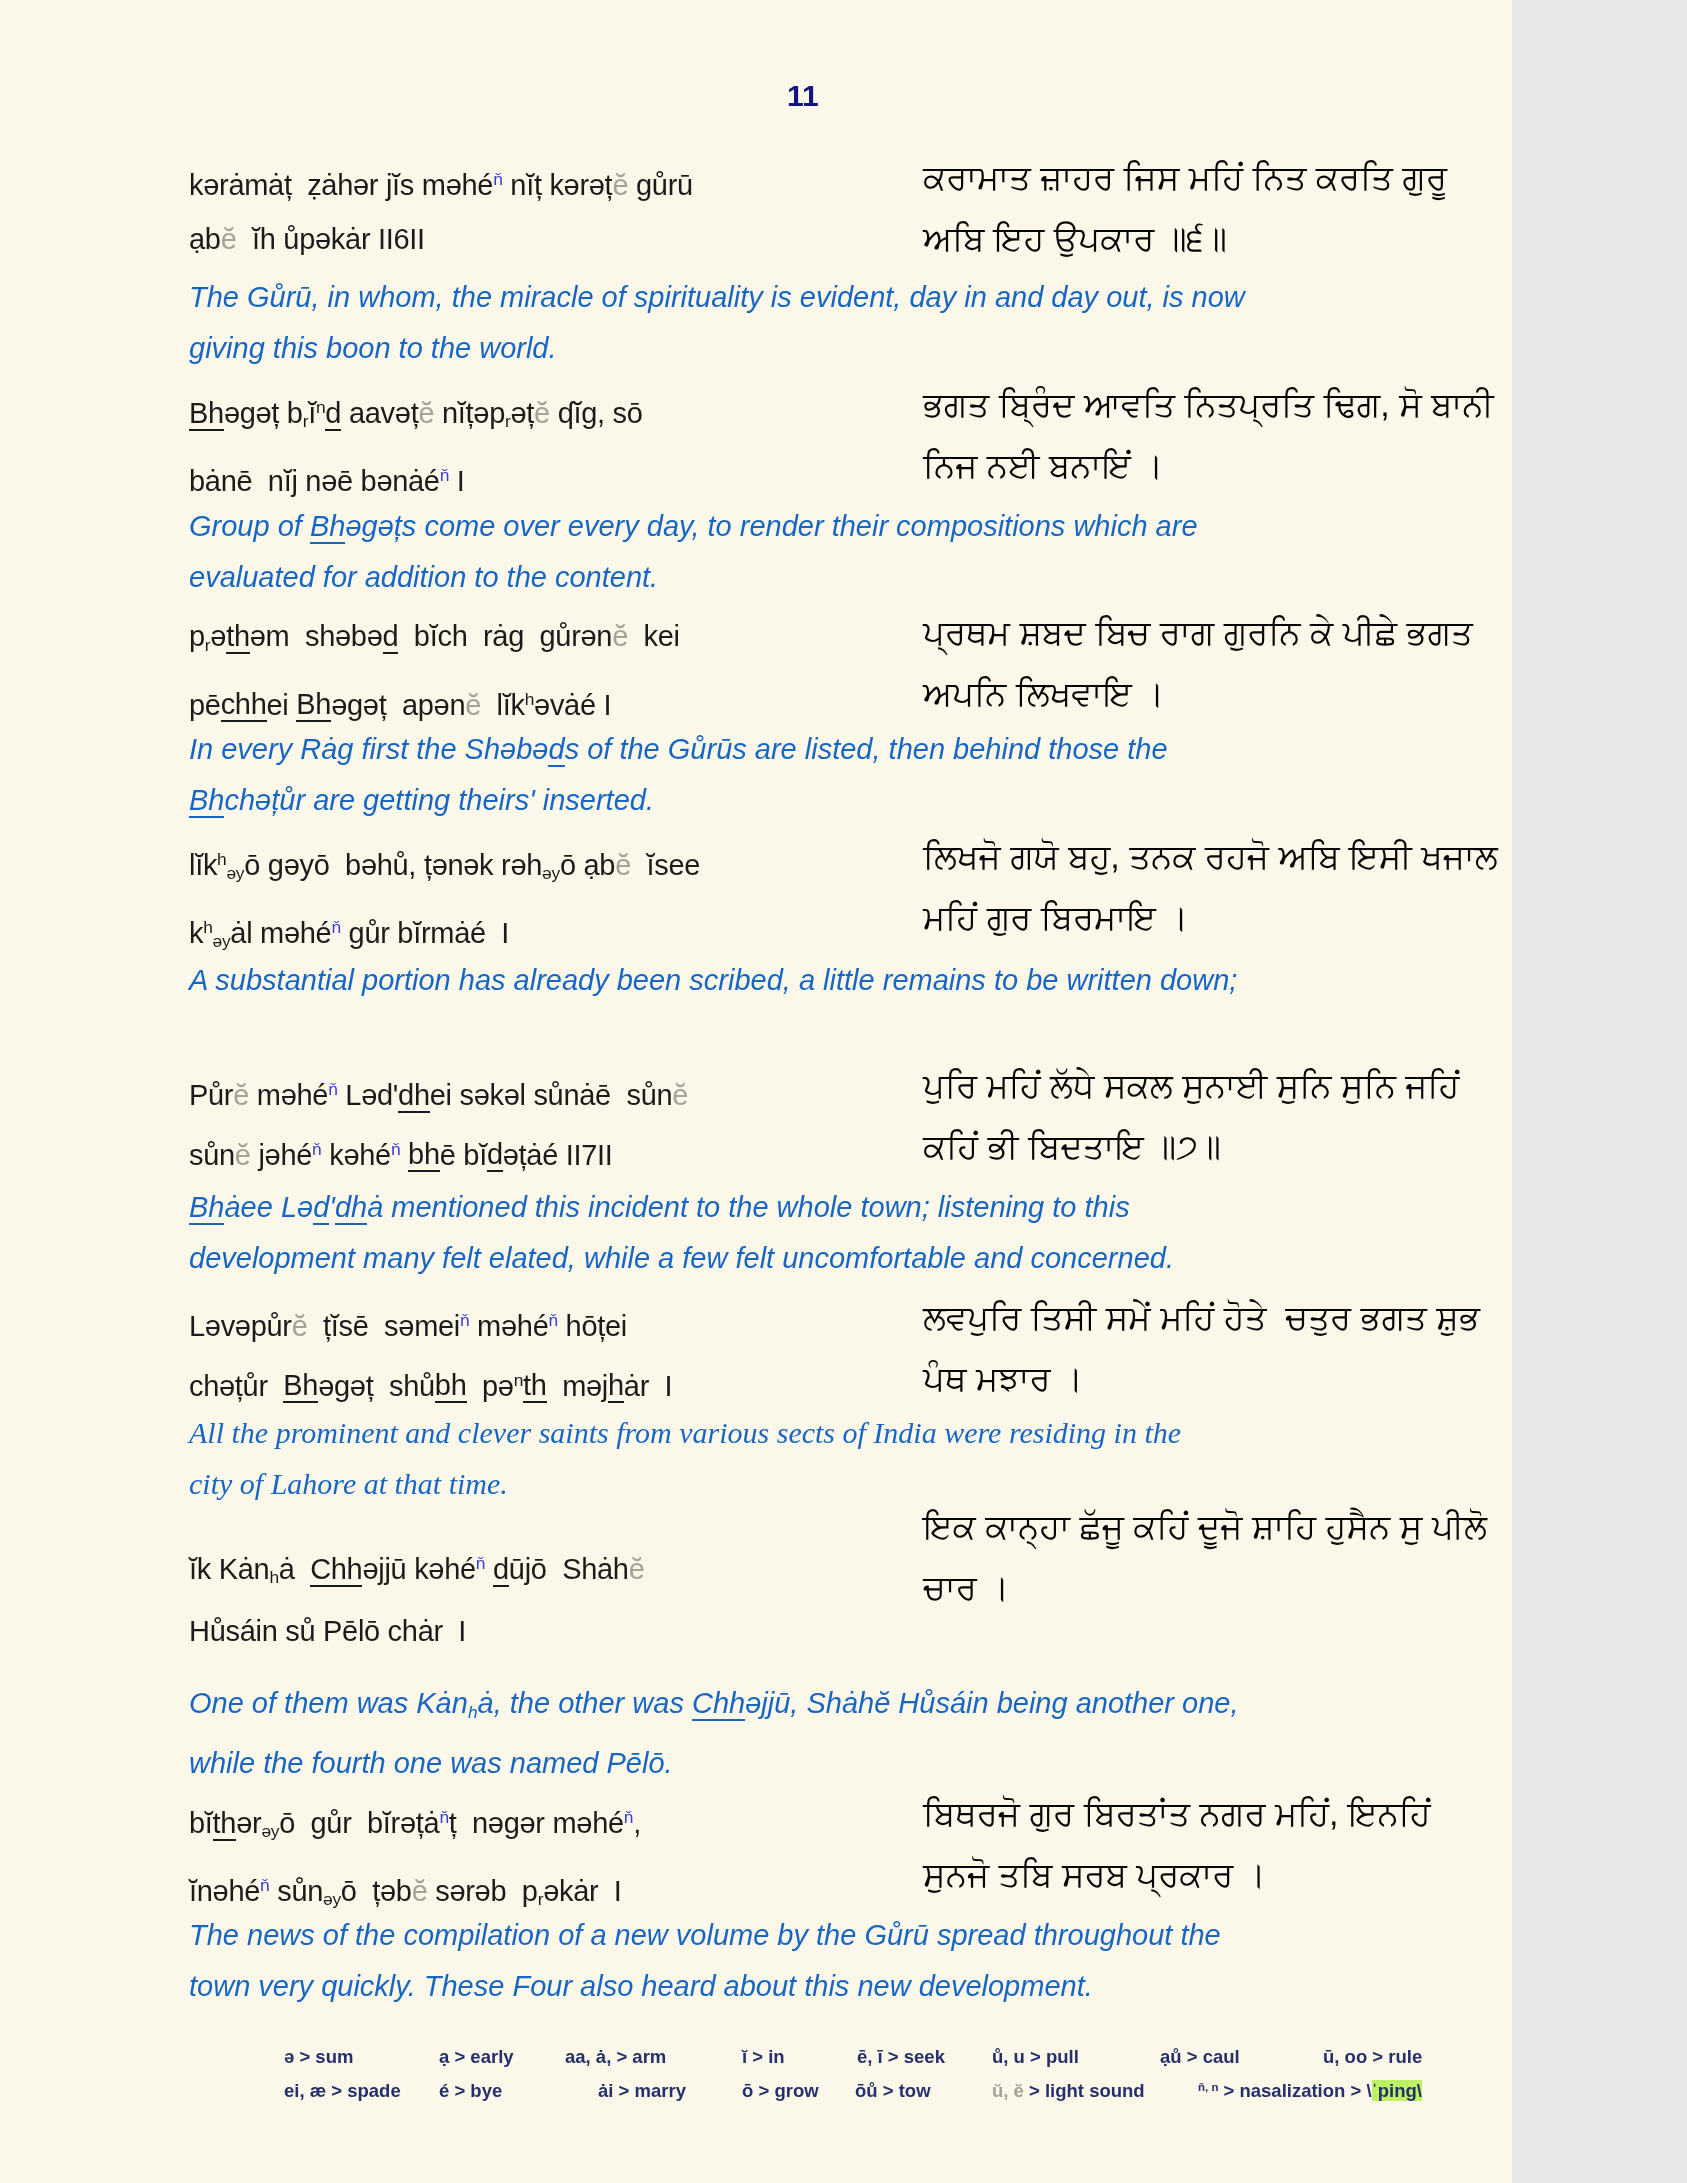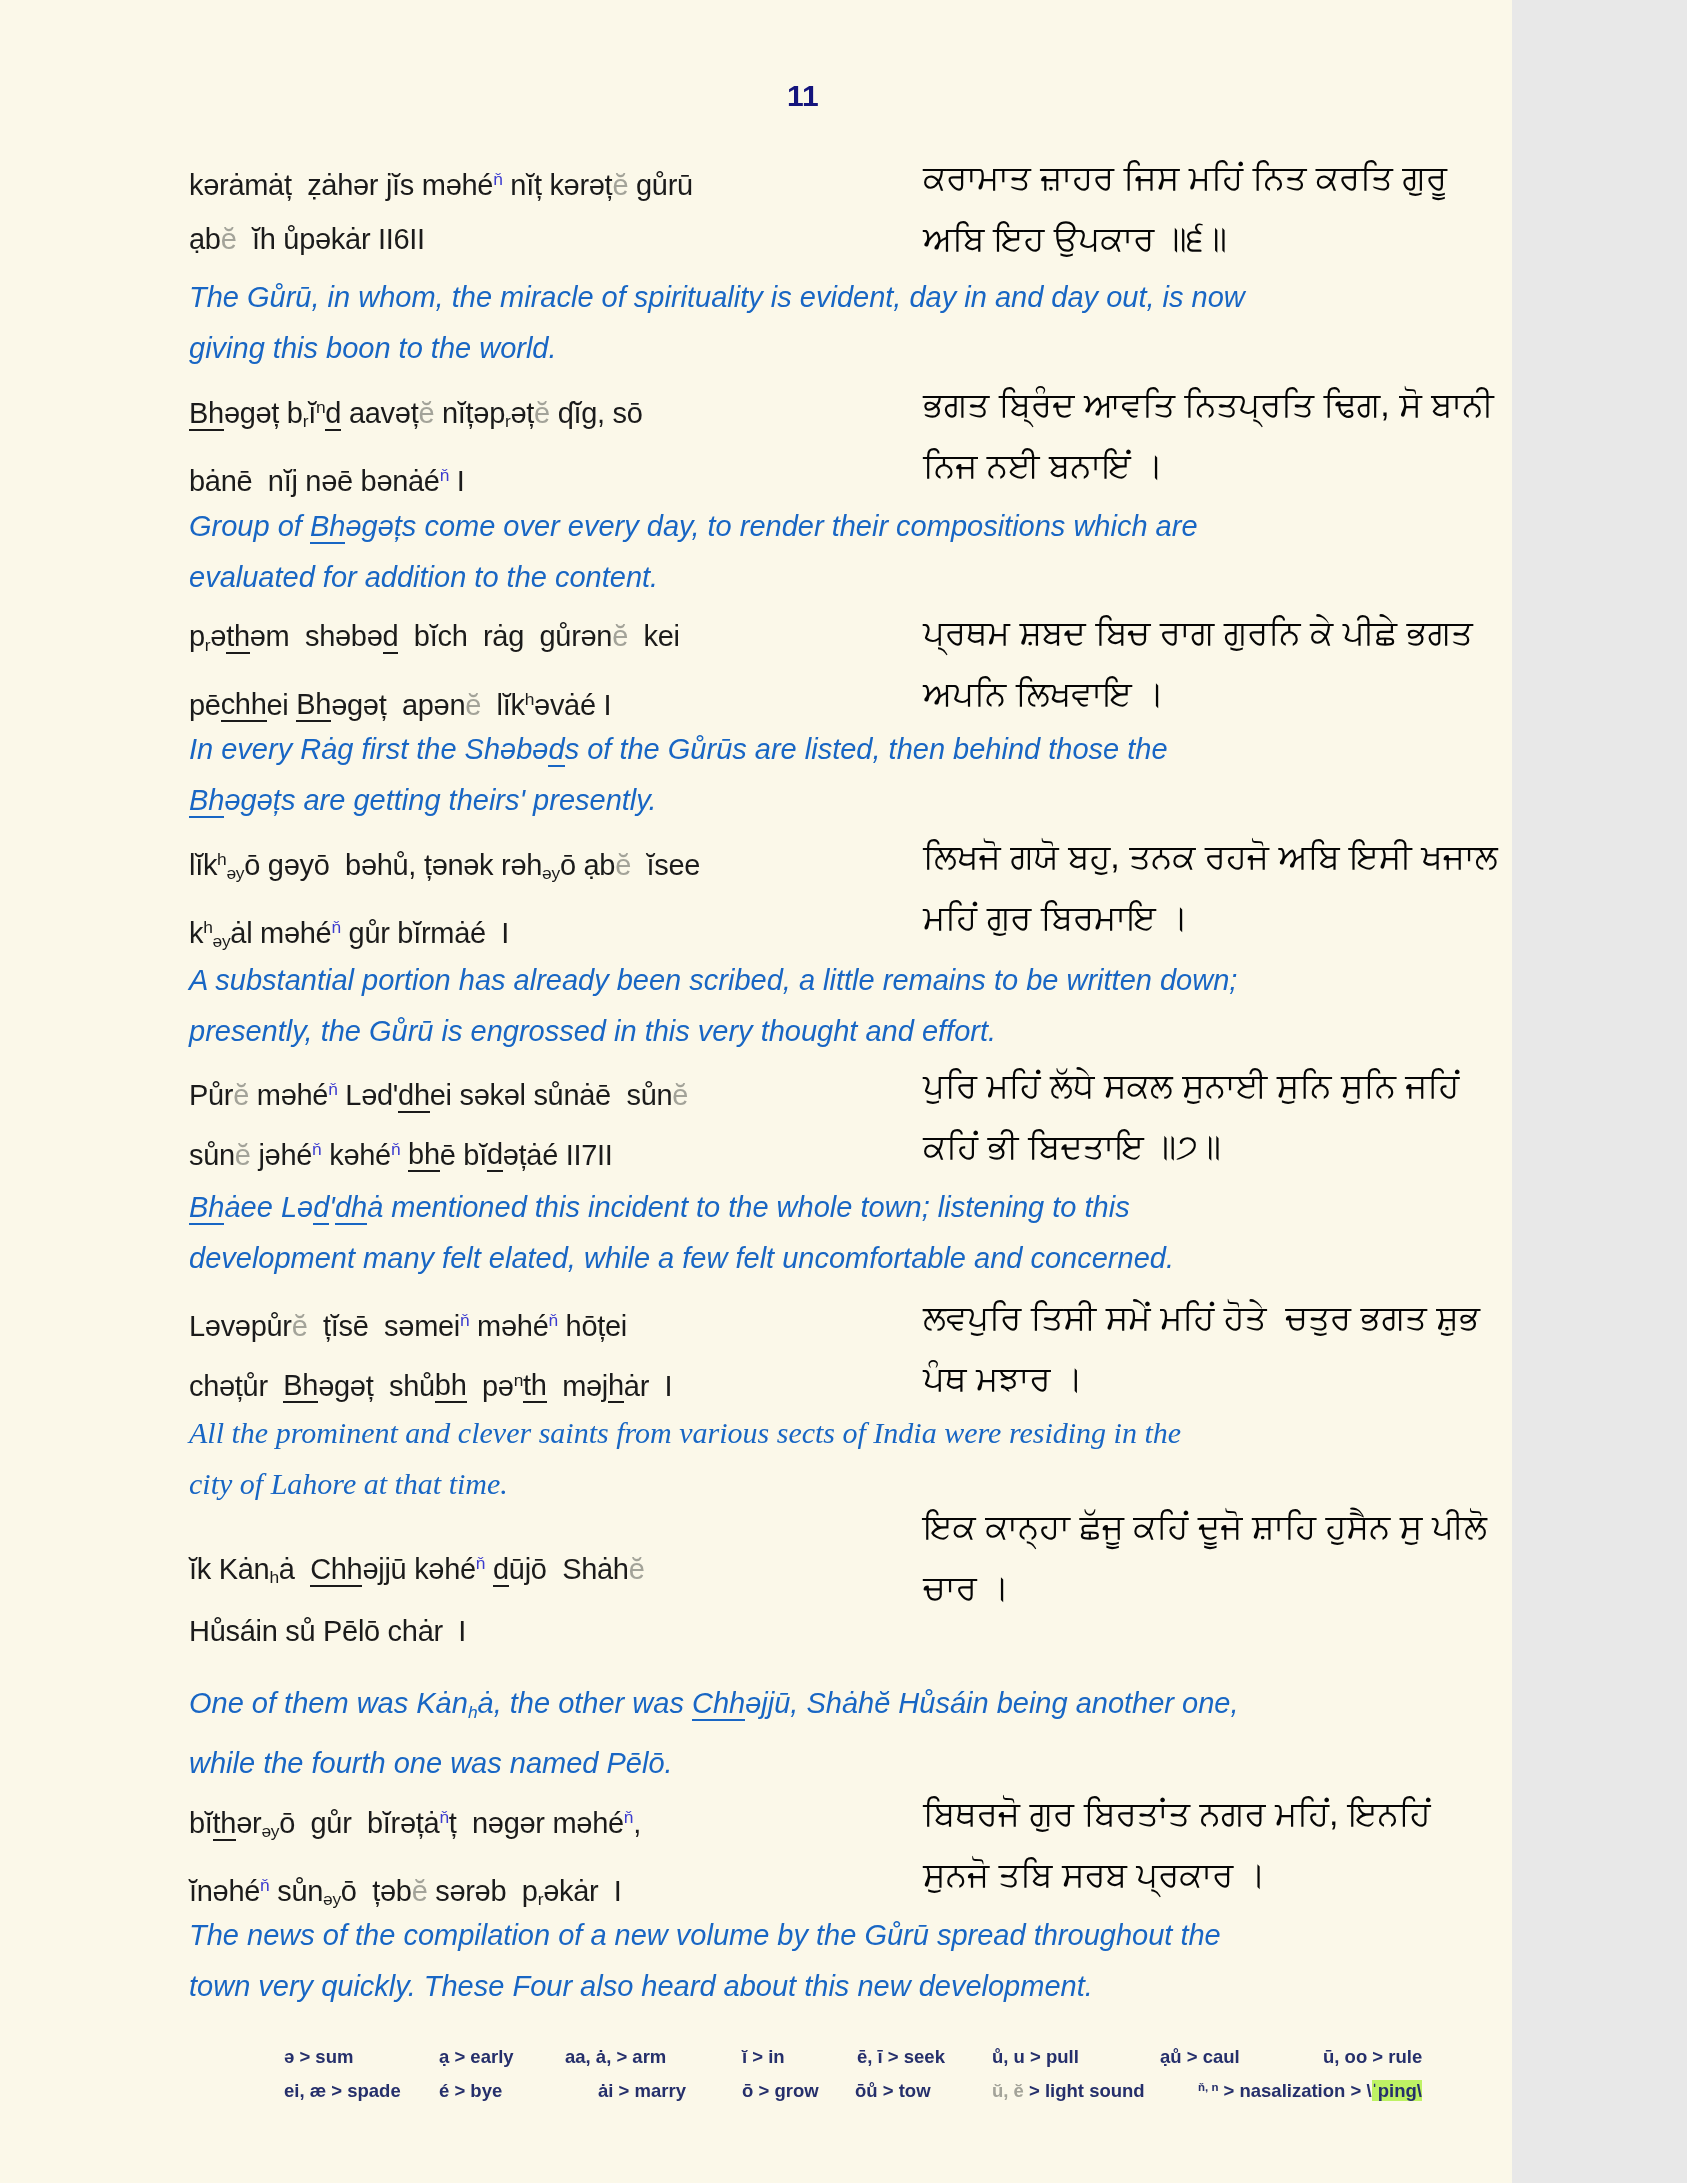--- a/index.html
+++ b/index.html
@@ -100,34 +100,33 @@
   <div class="translit t3">
     <div class="tline"><span class="seg-k">p</span><span class="seg-sub">r</span><span class="seg-k">ə</span><span class="seg-u">th</span><span class="seg-k">əm  shəbə</span><span class="seg-u">d</span><span class="seg-k">  bĭch  rȧg  gůrən</span><span class="seg-g">ĕ</span><span class="seg-k">  kei</span></div>
     <div class="tline"><span class="seg-k">pē</span><span class="seg-u">chh</span><span class="seg-k">ei </span><span class="seg-u">Bh</span><span class="seg-k">əgəț  apən</span><span class="seg-g">ĕ</span><span class="seg-k">  lĭk</span><span class="seg-supb">h</span><span class="seg-k">əvȧé I</span></div>
   </div>
   <div class="gurmukhi g3">
     <div class="gline">ਪ੍ਰਥਮ ਸ਼ਬਦ ਬਿਚ ਰਾਗ ਗੁਰਨਿ ਕੇ ਪੀਛੇ ਭਗਤ</div>
     <div class="gline">ਅਪਨਿ ਲਿਖਵਾਇ ।</div>
   </div>
   <div class="english e3">
     <div class="eline"><span class="seg-e">In every Rȧg first the Shəbə</span><span class="seg-eu">d</span><span class="seg-e">s of the Gůrūs are listed, then behind those the</span></div>
-    <div class="eline"><span class="seg-eu">Bh</span><span class="seg-e">əgəțs are getting theirs' presently.</span></div>
+    <div class="eline"><span class="seg-eu">Bh</span><span class="seg-e">chəțůr are getting theirs' inserted.</span></div>
   </div>
 
   <div class="translit t4">
     <div class="tline"><span class="seg-k">lĭk</span><span class="seg-supb">h</span><span class="seg-sub">əy</span><span class="seg-k">ō gəyō  bəhů, țənək rəh</span><span class="seg-sub">əy</span><span class="seg-k">ō ạb</span><span class="seg-g">ĕ</span><span class="seg-k">  ĭsee</span></div>
     <div class="tline"><span class="seg-k">k</span><span class="seg-supb">h</span><span class="seg-sub">əy</span><span class="seg-k">ȧl məhé</span><span class="seg-sup">ň</span><span class="seg-k"> gůr bĭrmȧé  I</span></div>
   </div>
   <div class="gurmukhi g4">
     <div class="gline">ਲਿਖਜੋ ਗਯੋ ਬਹੁ, ਤਨਕ ਰਹਜੋ ਅਬਿ ਇਸੀ ਖਜਾਲ</div>
     <div class="gline">ਮਹਿਂ ਗੁਰ ਬਿਰਮਾਇ ।</div>
   </div>
   <div class="english e4">
     <div class="eline"><span class="seg-e">A substantial portion has already been scribed, a little remains to be written down;</span></div>
-    <div class="eline"><span class="seg-e">presently, the Gůrū is engrossed in this very thought and effort.</span></div>
   </div>
 
   <div class="translit t5">
     <div class="tline"><span class="seg-k">Půr</span><span class="seg-g">ĕ</span><span class="seg-k"> məhé</span><span class="seg-sup">ň</span><span class="seg-k"> Ləd'</span><span class="seg-u">dh</span><span class="seg-k">ei səkəl sůnȧē  sůn</span><span class="seg-g">ĕ</span></div>
     <div class="tline"><span class="seg-k">sůn</span><span class="seg-g">ĕ</span><span class="seg-k"> jəhé</span><span class="seg-sup">ň</span><span class="seg-k"> kəhé</span><span class="seg-sup">ň</span><span class="seg-k"> </span><span class="seg-u">bh</span><span class="seg-k">ē bĭ</span><span class="seg-u">d</span><span class="seg-k">əțȧé II7II</span></div>
   </div>
   <div class="gurmukhi g5">
     <div class="gline">ਪੁਰਿ ਮਹਿਂ ਲੱਧੇ ਸਕਲ ਸੁਨਾਈ ਸੁਨਿ ਸੁਨਿ ਜਹਿਂ</div>
     <div class="gline">ਕਹਿਂ ਭੀ ਬਿਦਤਾਇ ॥੭॥</div>
   </div>

